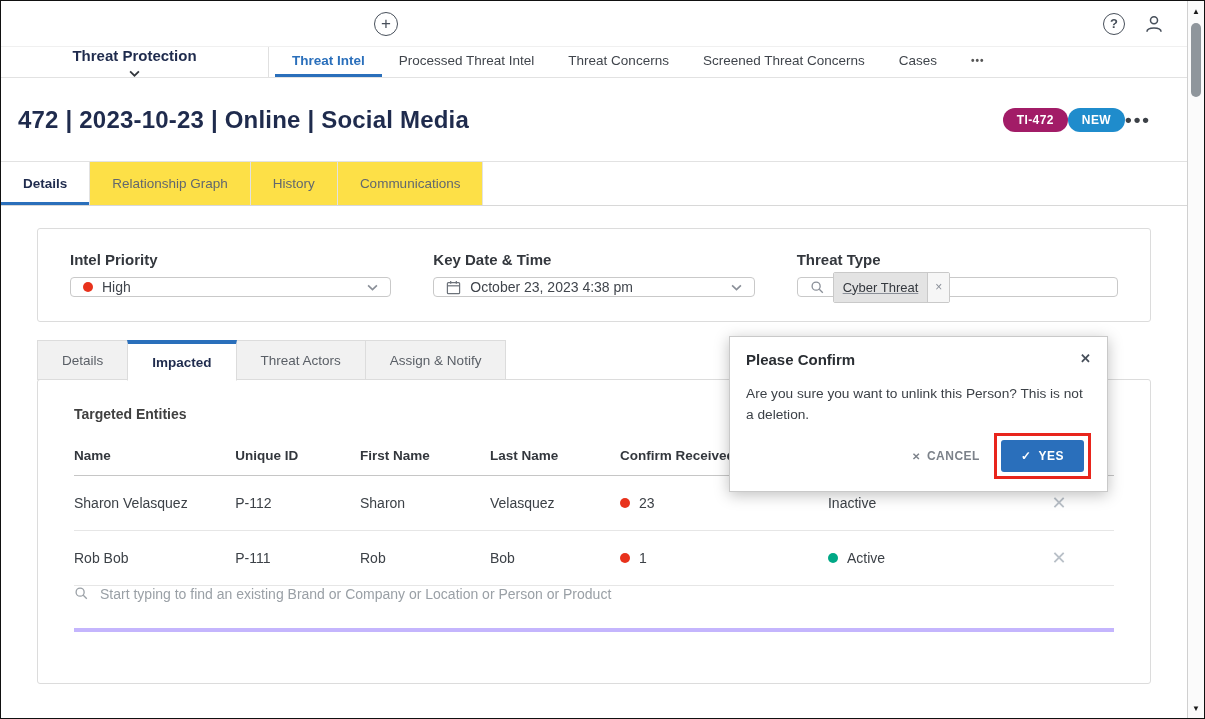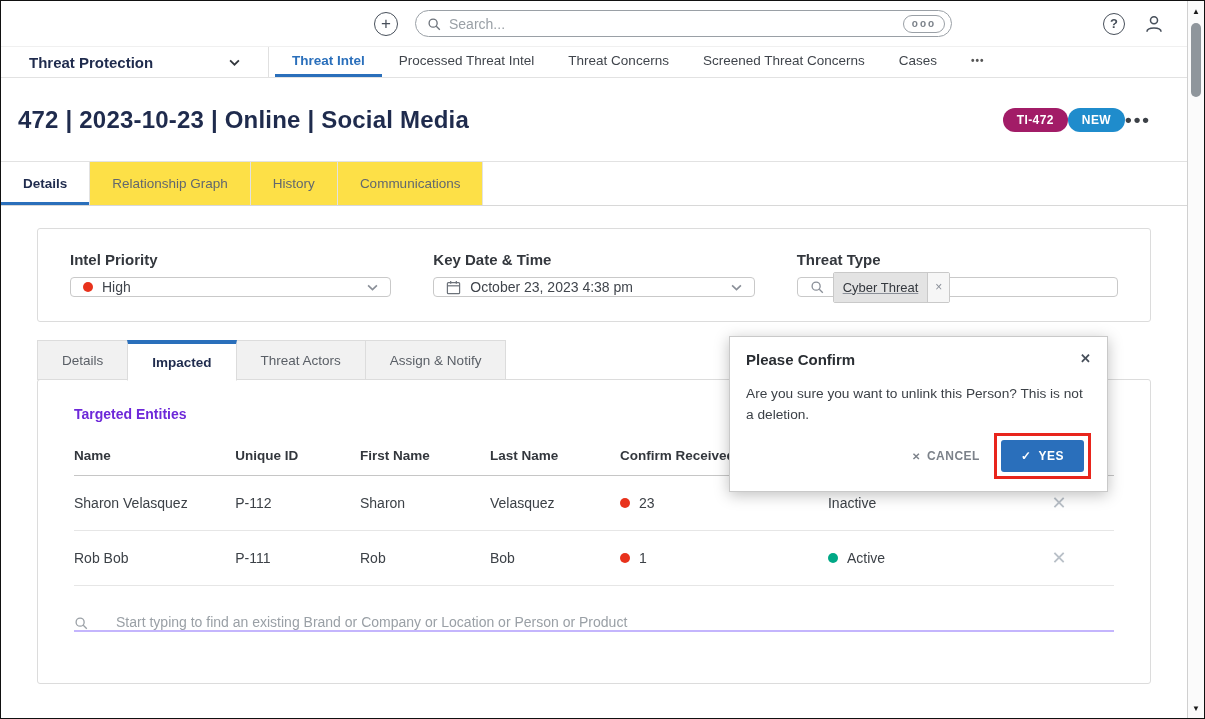--- a/index.html
+++ b/index.html
@@ -14,21 +14,21 @@
   .search-pill { display:flex; align-items:center; width:537px; height:27px; margin-left:17px; border:1px solid #9aa0a6; border-radius:14px; padding:0 6px 0 11px; background:#fff; }
   .search-pill svg { flex:0 0 auto; }
   .search-pill input { flex:1; border:none; outline:none; font-size:14px; color:#444; margin-left:8px; background:transparent; }
   .search-pill input::placeholder { color:#9aa0a6; }
   .search-options { display:inline-flex; align-items:center; justify-content:center; min-width:42px; height:18px; border:1px solid #9aa0a6; border-radius:9px; color:#7c828a; font-size:10px; letter-spacing:2px; font-weight:700; cursor:pointer; }
   .topbar-right { margin-left:auto; display:flex; align-items:center; gap:18px; margin-right:22px; }
   .help-icon { width:22px; height:22px; font-size:13px; }
 
   
   .navbar { height:32px; display:flex; align-items:stretch; border-bottom:1px solid #e2e2e2; border-top:1px solid #f0f0f0; }
-  .app-switcher { display:flex; align-items:center; justify-content:space-between; width:268px; padding:0 28px; cursor:pointer; border-right:1px solid #e0e0e0; }
+  .app-switcher { display:flex; align-items:center; justify-content:space-between; width:268px; padding:0 18px; cursor:pointer; border-right:1px solid #e0e0e0;flex-direction:column; }
   .app-switcher .name { font-size:15px; font-weight:700; color:#1f2b4d; }
   .nav-tabs { display:flex; align-items:stretch; margin-left:6px; }
   .nav-tab { display:flex; align-items:center; padding:0 17px; font-size:13.5px; color:#40454c; cursor:pointer; border-bottom:3px solid transparent; }
   .nav-tab.active { color:#2a6fbb; font-weight:700; border-bottom-color:#2a6fbb; }
   .nav-tab.more { color:#555; font-weight:700; letter-spacing:1px; }
 
   
   .page-header { height:84px; display:flex; align-items:center; padding:0 36px 0 17px; border-bottom:1px solid #e2e2e2; }
   .page-title { font-size:24px; font-weight:700; color:#1f2b4d; letter-spacing:.2px; }
   .header-right { margin-left:auto; display:flex; align-items:center; gap:0; }
@@ -60,27 +60,27 @@
 
   
   .sub-tabs { display:flex; margin-top:18px; position:relative; z-index:2; }
   .sub-tab { display:flex; align-items:center; height:40px; padding:0 24px; font-size:13.5px; color:#5a5f66; background:#f1f1f1; border:1px solid #dcdcdc; border-right:none; cursor:pointer; }
   .sub-tab:last-child { border-right:1px solid #dcdcdc; }
   .sub-tab.active { background:#fff; color:#1f2b4d; font-weight:700; border-top:4px solid #2a6fbb; border-bottom:1px solid #fff; margin-bottom:-1px; height:41px; border-right:1px solid #dcdcdc; }
   .sub-tab.active + .sub-tab { border-left:none; }
 
   
   .table-card { margin-top:-1px; padding:26px 36px 50px 36px; min-height:305px; }
-  .section-title { font-size:14px; font-weight:700; color:#6d28d9; margin-bottom:16px; }
+  .section-title { font-size:14px; font-weight:700; color:#404040; margin-bottom:16px; }
   table.entities { width:100%; border-collapse:collapse; table-layout:fixed; }
   table.entities th { text-align:left; font-size:13.5px; font-weight:700; color:#33373d; padding:10px 6px 12px 0; border-bottom:1px solid #c6c6c6; }
   table.entities td { font-size:14px; color:#3c4147; padding:16px 6px 16px 0; border-bottom:1px solid #e6e6e6; }
   .cell-dot { display:inline-flex; align-items:center; gap:9px; }
   .unlink-x { font-size:18px; color:#b9c0c8; cursor:pointer; font-weight:400; }
-  .entity-search { display:flex; align-items:flex-end; gap:28px; height:46px; border-bottom:2px solid #c4b5fd; }
+  .entity-search { display:flex; align-items:flex-start; gap:12px; height:46px; border-bottom:4px solid #c4b5fd; }
   .entity-search input { flex:1; border:none; outline:none; font-size:14px; color:#444; background:transparent; }
   .entity-search input::placeholder { color:#9aa0a6; }
 
   
   .dialog { position:absolute; left:728px; top:335px; width:379px; background:#fff; border:1px solid #c9c9c9; box-shadow:0 3px 14px rgba(0,0,0,.25); z-index:20; padding:14px 16px 12px 16px; }
   .dialog-head { display:flex; align-items:flex-start; }
   .dialog-title { font-size:15px; font-weight:700; color:#2a2e33; }
   .dialog-close { margin-left:auto; font-size:13px; font-weight:700; color:#474f5a; cursor:pointer; }
   .dialog-msg { margin-top:15px; font-size:13.7px; color:#3c4147; line-height:1.55; }
   .dialog-actions { margin-top:8px; display:flex; align-items:center; justify-content:flex-end; gap:14px; }
@@ -96,28 +96,20 @@
   .scroll-thumb { position:absolute; left:3px; top:22px; width:10px; height:74px; background:#8f969c; border-radius:5px; cursor:pointer; }
 </style>
 </head>
 <body>
 
 <div class="screen">
   <div class="app">
 
     <div class="topbar">
       <span class="circle-icon plus-icon">+</span>
-      <div class="search-pill">
-        <svg width="14" height="14" viewBox="0 0 16 16">
-            <circle cx="7" cy="7" r="4.6" fill="none" stroke="#6c727a" stroke-width="1.5"></circle>
-            <line x1="10.6" y1="10.6" x2="14.6" y2="14.6" stroke="#6c727a" stroke-width="1.5"></line>
-          </svg>
-        <input type="text" placeholder="Search..." style="">
-        <span class="search-options">ooo</span>
-      </div>
       <div class="topbar-right">
         <span class="circle-icon help-icon">?</span>
         <svg width="22" height="22" viewBox="0 0 20 20" fill="none" stroke="#474f5a" stroke-width="1.4" style="cursor:pointer">
             <circle cx="10" cy="6.6" r="3.2"></circle>
             <path d="M3.6 17c0-4.6 12.8-4.6 12.8 0"></path>
           </svg>
       </div>
     </div>
 
     <div class="navbar">

